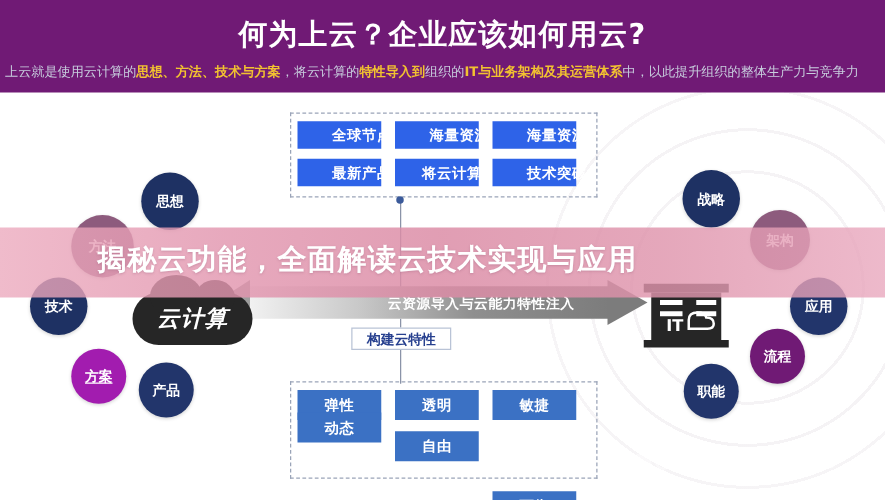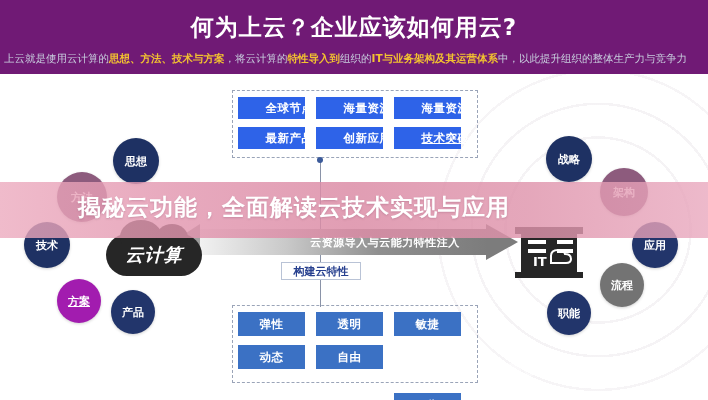--- a/index.html
+++ b/index.html
@@ -202,29 +202,29 @@
   </div>
 
   <div class="dashbox" id="dash-top"></div>
   <div class="dashbox" id="dash-bottom"></div>
 
   <div id="top-tiles">
       <div class="tile top" style="left: 238px; top: 97px;">全球节点</div>
       <div class="tile top" style="left: 316px; top: 97px;">海量资源</div>
       <div class="tile top" style="left: 394px; top: 97px;">海量资源</div>
       <div class="tile top" style="left: 238px; top: 127px;">最新产品</div>
-      <div class="tile top" style="left: 316px; top: 127px;">创新应用</div>
-      <div class="tile top" style="left: 394px; top: 127px; text-decoration: underline;">技术突破</div>
+      <div class="tile top" style="left: 316px; top: 127px;">将云计算的</div>
+      <div class="tile top" style="left: 394px; top: 127px;">技术突破</div>
     </div>
 
   <div id="bottom-tiles">
       <div class="tile bottom" style="left: 238px; top: 312px;">弹性</div>
       <div class="tile bottom" style="left: 316px; top: 312px;">透明</div>
       <div class="tile bottom" style="left: 394px; top: 312px;">敏捷</div>
-      <div class="tile bottom" style="left: 238px; top: 345px;">动态</div>
+      <div class="tile bottom" style="left: 238px; top: 330px;">动态</div>
       <div class="tile bottom" style="left: 316px; top: 345px;">自由</div>
       <div class="tile bottom" style="left: 394px; top: 345px; margin-top: 48px;">可靠</div>
     </div>
 
   <div class="vline" style="left:320px; top:160px; height:72px;"></div>
   <div class="dot" style="left:317px; top:157px;"></div>
   <div class="vline" style="left:320px; top:255px; height:52px;"></div>
 
   <div class="arrow-wrap">
     <div class="arrow-stub"></div>
@@ -256,21 +256,21 @@
       <div class="circ" style="left: 113px; top: 138px; width: 46px; height: 46px; background: rgb(30, 49, 99);">思想</div>
       <div class="circ" style="left: 57px; top: 172px; width: 50px; height: 50px; background: rgb(141, 91, 125);">方法</div>
       <div class="circ" style="left: 24px; top: 222px; width: 46px; height: 46px; background: rgb(30, 49, 99);">技术</div>
       <div class="circ" style="left: 57px; top: 279px; width: 44px; height: 44px; background: #a21caf; text-decoration: underline;">方案</div>
       <div class="circ" style="left: 111px; top: 290px; width: 44px; height: 44px; background: rgb(34, 53, 107);">产品</div>
     </div>
   <div id="right-circles">
       <div class="circ" style="left: 546px; top: 136px; width: 46px; height: 46px; background: rgb(30, 49, 99);">战略</div>
       <div class="circ" style="left: 600px; top: 168px; width: 48px; height: 48px; background: rgb(141, 91, 125);">架构</div>
       <div class="circ" style="left: 632px; top: 222px; width: 46px; height: 46px; background: rgb(34, 53, 107);">应用</div>
-      <div class="circ" style="left: 600px; top: 263px; width: 44px; height: 44px; background: #737373; font-family: Liberation Mono, monospace;">流程</div>
+      <div class="circ" style="left: 600px; top: 263px; width: 44px; height: 44px; background: #701a75; font-family: Liberation Mono, monospace;">流程</div>
       <div class="circ" style="left: 547px; top: 291px; width: 44px; height: 44px; background: rgb(34, 53, 107);">职能</div>
     </div>
 
   <div class="overlay-band"></div>
   <div class="overlay-text">揭秘云功能，全面解读云技术实现与应用</div>
 
   <div class="watermark">
     <span class="wm-badge"></span><span class="wm-badge2"></span><span>阳光山炉Michao</span>
   </div>
 

